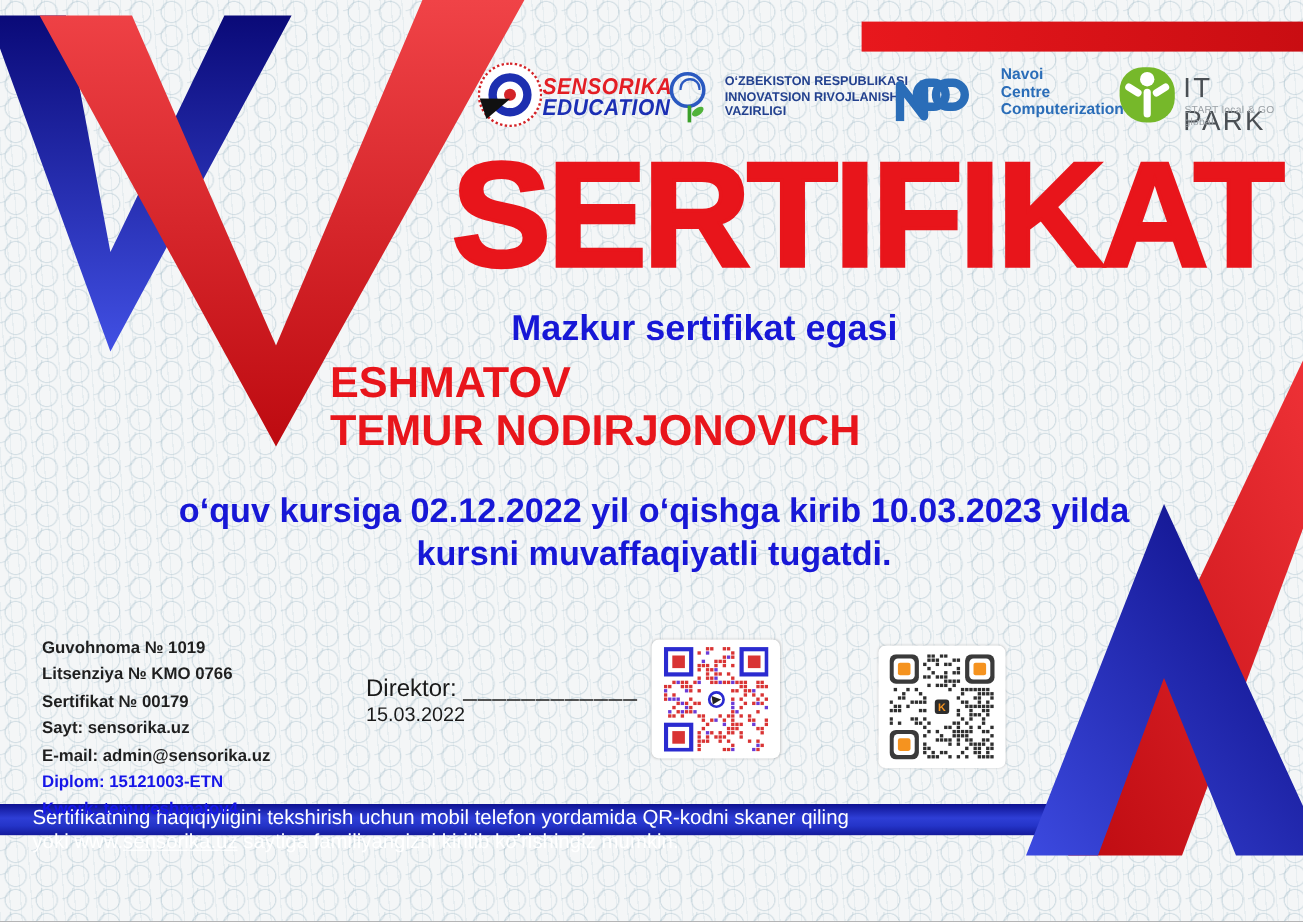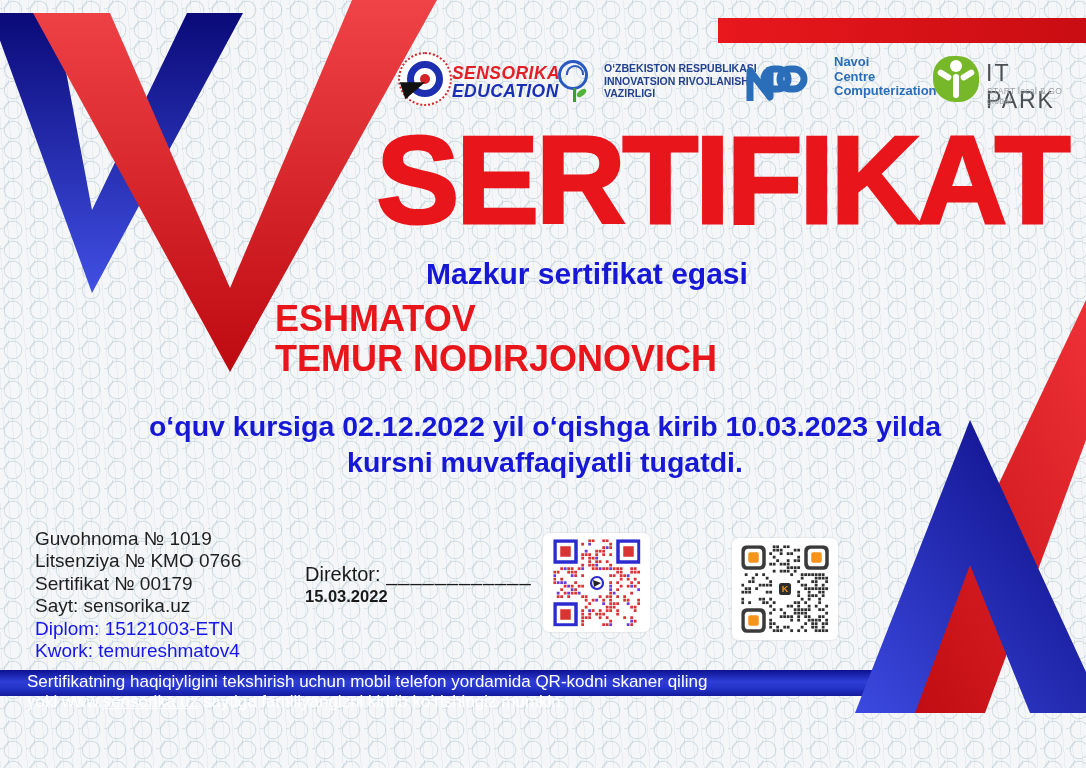--- a/index.html
+++ b/index.html
@@ -27,28 +27,28 @@
     font-size:124px;font-weight:800;letter-spacing:-3px;line-height:1;
     -webkit-text-stroke:3px #e8151b;white-space:nowrap;}
   .subtitle{left:287px;top:257px;width:600px;text-align:center;color:#1717d6;
     font-size:30px;font-weight:700;}
   .recipient{left:275px;top:299px;width:600px;text-align:left;color:#e8151b;
     font-size:36px;font-weight:700;line-height:40px;}
   .bodytext{left:60px;top:408px;width:970px;text-align:center;color:#1717d6;
     font-size:28.5px;font-weight:700;line-height:36px;}
 
   
-  .details{left:35px;top:528px;font-size:19px;font-weight:400;line-height:22.4px;color:#1f1f1f;}
+  .details{left:35px;top:528px;font-size:14px;font-weight:700;line-height:22.4px;color:#1f1f1f;}
   .details .blue{color:#1616e8;}
 
   
   .sign{left:305px;top:563px;color:#1a1a1a;}
   .sign .row1{font-size:20px;font-weight:400;}
   .sign .row1 .line{letter-spacing:1px;}
-  .sign .row2{font-size:16.5px;font-weight:700;margin-top:1px;}
+  .sign .row2{font-size:16.5px;font-weight:400;margin-top:1px;}
 
   
   .logo-badge{left:398px;top:52px;width:54px;height:54px;border-radius:50%;
     border:2px dotted #d42428;background:#fff;box-sizing:border-box;}
   .logo-badge .ring{position:absolute;left:7px;top:7px;width:36px;height:36px;border-radius:50%;
     border:7px solid #1d2fb0;box-sizing:border-box;}
   .logo-badge .dot{position:absolute;left:20px;top:20px;width:10px;height:10px;border-radius:50%;background:#d42428;}
   .logo-badge .arrow{position:absolute;left:2px;top:24px;width:0;height:0;
     border-left:24px solid #111;border-top:8px solid transparent;border-bottom:10px solid transparent;
     transform:rotate(-18deg);}
@@ -178,20 +178,21 @@
   <div class="abs z3 bodytext">
     <div>o‘quv kursiga 02.12.2022 yil o‘qishga kirib 10.03.2023 yilda</div>
     <div>kursni muvaffaqiyatli tugatdi.</div>
   </div>
 
   <div class="abs z3 details">
     <div>Guvohnoma № 1019</div>
     <div>Litsenziya № KMO 0766</div>
     <div>Sertifikat № 00179</div>
     <div>Sayt: sensorika.uz</div>
+    <div>E-mail: admin@sensorika.uz</div>
     <div class="blue">Diplom: 15121003-ETN</div>
     <div class="blue">Kwork: temureshmatov4</div>
   </div>
 
   <div class="abs z3 sign">
     <div class="row1"><span>Direktor:</span> <span class="line">____________</span></div>
     <div class="row2">15.03.2022</div>
   </div>
 
   <div class="abs qr-card qr1" id="qr1">

